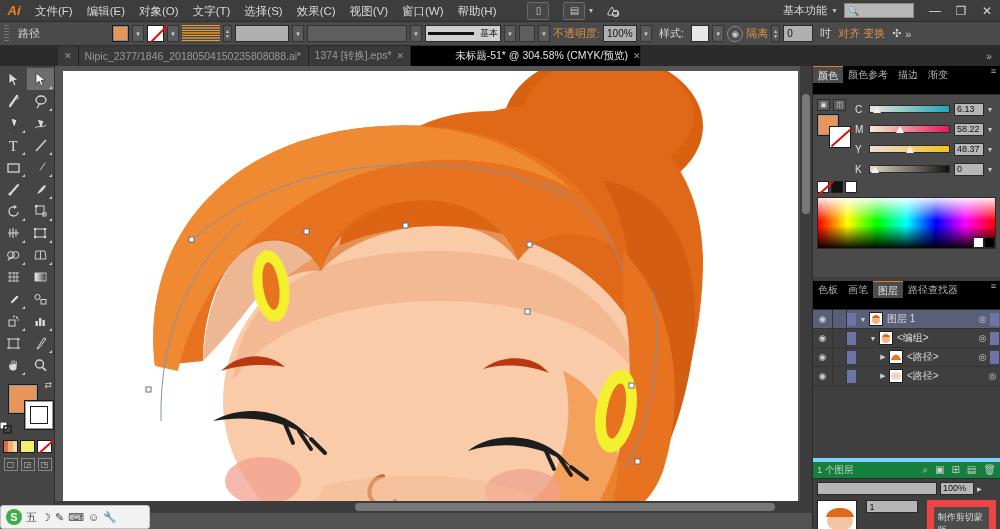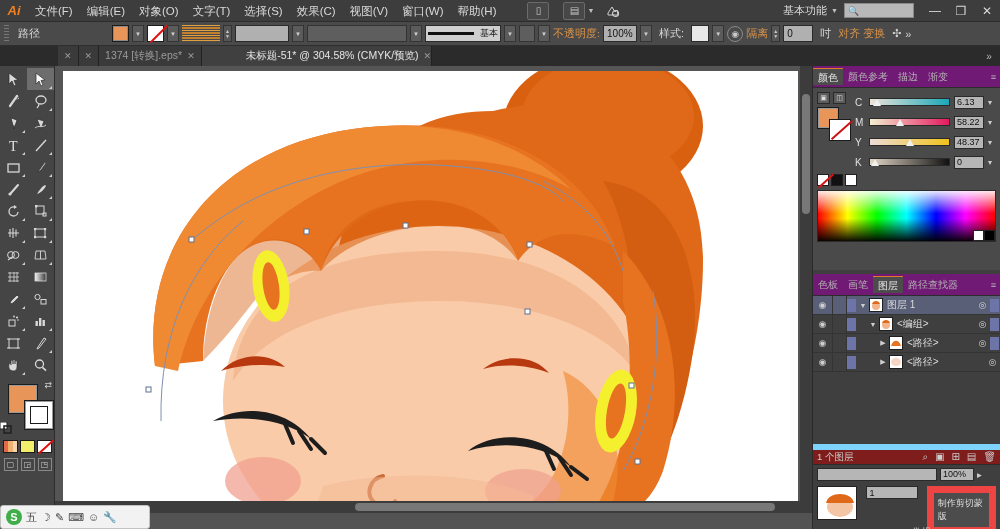--- a/index.html
+++ b/index.html
@@ -100,21 +100,21 @@
   .tabbar {
     position:absolute; left:0; top:46px; width:1000px; height:20px;
     background:#2b2b2b; display:flex; align-items:flex-end;
   }
   .tab-spacer { width:58px; height:20px; background:#2b2b2b; }
   .tab {
     height:20px; background:#3a3a3a; border-right:1px solid #222;
     display:flex; align-items:center; padding:0 6px; gap:5px;
     font-size:10.5px; color:#9a9a9a; white-space:nowrap; max-width:230px; overflow:hidden;
   }
-  .tab.active { background:#404040; color:#e4e4e4;padding-left:44px; }
+  .tab.active { background:#000000; color:#e4e4e4;padding-left:44px; }
   .tab .x { font-size:9px; color:#999; }
   .tab-overflow {
     margin-left:auto; width:22px; height:20px; display:flex; align-items:center;
     justify-content:center; font-size:10px; color:#bbb; background:#2b2b2b;
   }
 
   
   .toolbar {
     position:absolute; left:0; top:66px; width:55px; height:447px;
     background:#454545; border-right:1px solid #2c2c2c;
@@ -176,21 +176,21 @@
   }
   .canv-hthumb { position:absolute; left:300px; top:2px; width:420px; height:8px;
     background:#787878; border-radius:4px; }
 
   
   .rightpanel {
     position:absolute; left:812px; top:66px; width:188px; height:463px;
     background:#3f3f3f; border-left:1px solid #2a2a2a;
   }
   .panel-tabs {
-    display:flex; align-items:center; height:22px; background:#701a75;
+    display:flex; height:29px; background:#000000;
     border-bottom:1px solid #2c2c2c;
   }
   .ptab {
     font-size:10px; color:#b0b0b0; padding:0 5px; height:17px; line-height:17px;
     white-space:nowrap;
   }
   .ptab.active { background:#4c4c4c; color:#e8e8e8; border-top:1px solid #e07b28; }
   .ptab-menu { margin-left:auto; font-size:9px; color:#bbb; padding-right:4px; }
 
   
@@ -245,22 +245,22 @@
     height:19px; }
   .lr-ind { width:10px; }
   .lr-tri { width:12px; font-size:7px; color:#cfcfcf; text-align:center; }
   .lr-thumb { width:14px; height:14px; border:1px solid #1e1e1e; margin-right:4px;
     background:#fff; overflow:hidden; position:relative; }
   .lr-name { flex:1; white-space:nowrap; overflow:hidden; }
   .lr-target { width:15px; text-align:center; font-size:9px; color:#cfcfcf; }
   .lr-colorchip { width:9px; height:13px; background:#6c74a8; margin-right:1px; }
   .layer-fill { height:72px; background:#3f3f3f; }
   .layer-foot {
-    display:flex; align-items:center; height:20px; background:#7f1d1d;
-    border-top:6px solid #7dd3fc; padding:0 4px; font-size:9.5px; color:#cfcfcf; gap:7px;
+    display:flex; align-items:center; height:20px; background:#15803d;
+    border-top:4px solid #7dd3fc; padding:0 4px; font-size:9.5px; color:#cfcfcf; gap:7px;
   }
   .lf-icons { margin-left:auto; display:flex; gap:7px; font-size:10px; }
 
   
   .botpanel { background:#3f3f3f; border-top:1px solid #2c2c2c; }
   .bp-row { display:flex; align-items:center; height:18px; padding:0 4px; gap:3px;
      font-size:9.5px; color:#cfcfcf; }
   .bp-field { height:13px; background:#b6b6b6; border:1px solid #2a2a2a; color:#111;
      font-size:9px; display:flex; align-items:center; padding:0 2px; }
   .bp-btn { border:7px solid #ef4444; background:#4c4c4c; color:#ddd; font-size:9px;
@@ -385,20 +385,21 @@
       <span class="cb-ic">»</span>
     </div>
   </div>
 
   <div class="tabbar">
     <div class="tab-spacer"></div>
     <div class="tab">
       <span class="x">✕</span>
     </div>
     <div class="tab">
+      <span>Nipic_2377/1846_20180504150235808088.ai*</span>
       <span class="x">✕</span>
     </div>
     <div class="tab">
       <span>1374 [转换].eps*</span>
       <span class="x">✕</span>
     </div>
     <div class="tab active">
       <span>未标题-51* @ 304.58% (CMYK/预览)</span>
       <span class="x">✕</span>
     </div>

